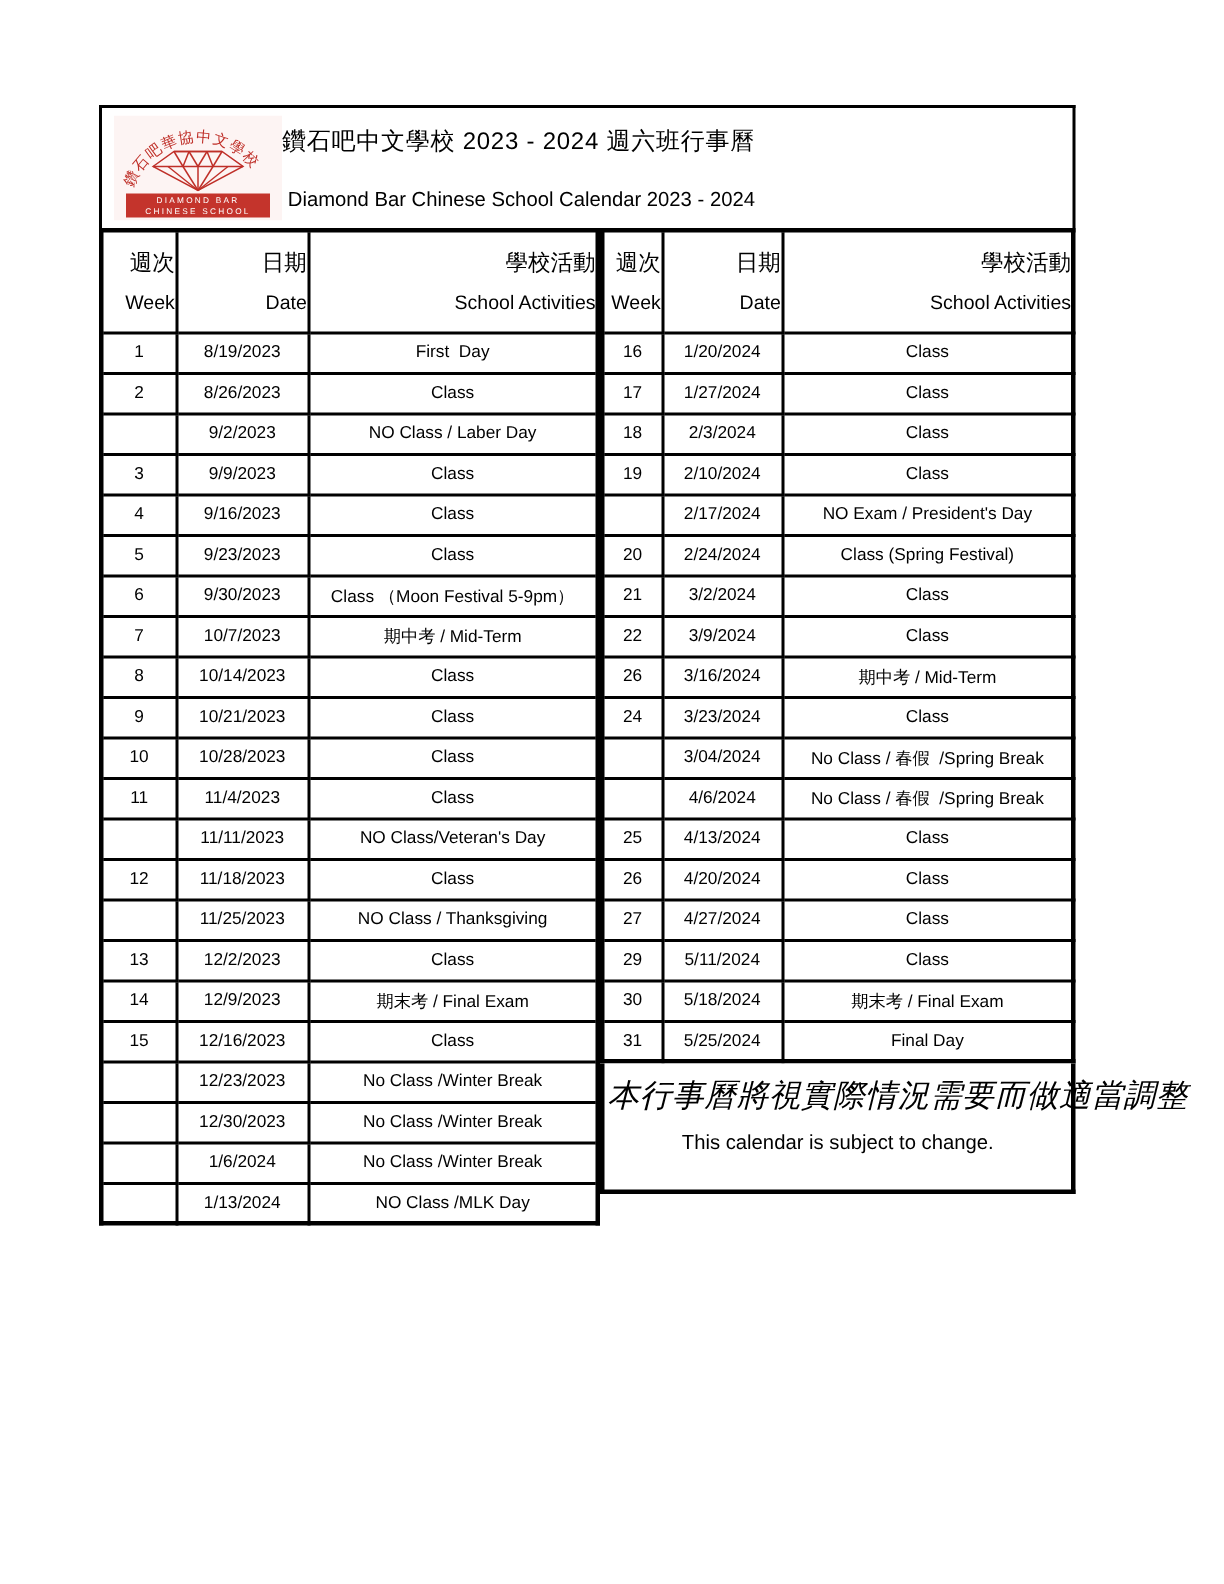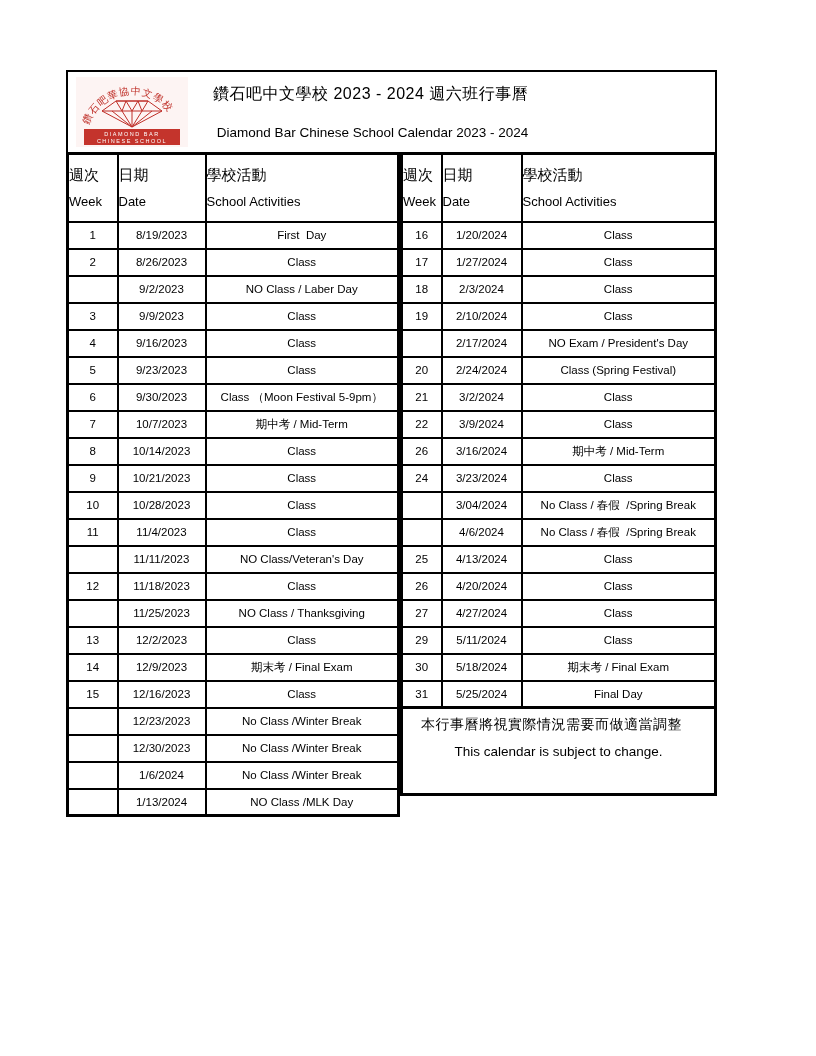--- a/index.html
+++ b/index.html
@@ -24,21 +24,20 @@
     display: flex;
     align-items: center;
     background: #fff;
   }
   .logo {
     width: 112px; height: 70px;
     margin-left: 8px;
     flex: 0 0 auto;
   }
   .titles {
-    margin-left: 25px;
     display: flex;
     flex-direction: column;
     gap: 20px;
   }
   .title-zh { font-size: 16px; letter-spacing: 0.5px; }
   .title-en { font-size: 13.5px; text-align: right; }
 
   
   .tables { display: flex; align-items: flex-start; }
   .col-left  { width: 334px; flex: 0 0 auto; }
@@ -48,21 +47,21 @@
     width: 100%;
     border-collapse: collapse;
     table-layout: fixed;
     border: 3px solid #000;
   }
   th, td { border: 2px solid #000; overflow: hidden; }
   th {
     height: 68px;
     font-weight: normal;
     vertical-align: middle;
-    text-align: left;
+    text-align: right;
   }
   .th-zh { display: block; font-size: 15px; margin-bottom: 9px; }
   .th-en { display: block; font-size: 13px; }
   td {
     height: 27px;
     font-size: 11.5px;
     padding: 0 3px;
     vertical-align: middle;
     white-space: pre;
   }
@@ -72,24 +71,25 @@
   
   .note-box {
     width: 100%;
     height: 87px;
     border: 3px solid #000;
     border-top: none;
     background: #fff;
     padding-top: 7px;
   }
   .note-zh {
-    font-size: 14px;
-    padding-left: 18px;
+    font-size: 21px;
+    padding-left: 2px;
     letter-spacing: 0.5px;
     white-space: nowrap;
+    font-style: italic;
   }
   .note-en {
     font-size: 13.5px;
     text-align: center;
     margin-top: 10px;
   }
 </style>
 </head>
 <body>
 

